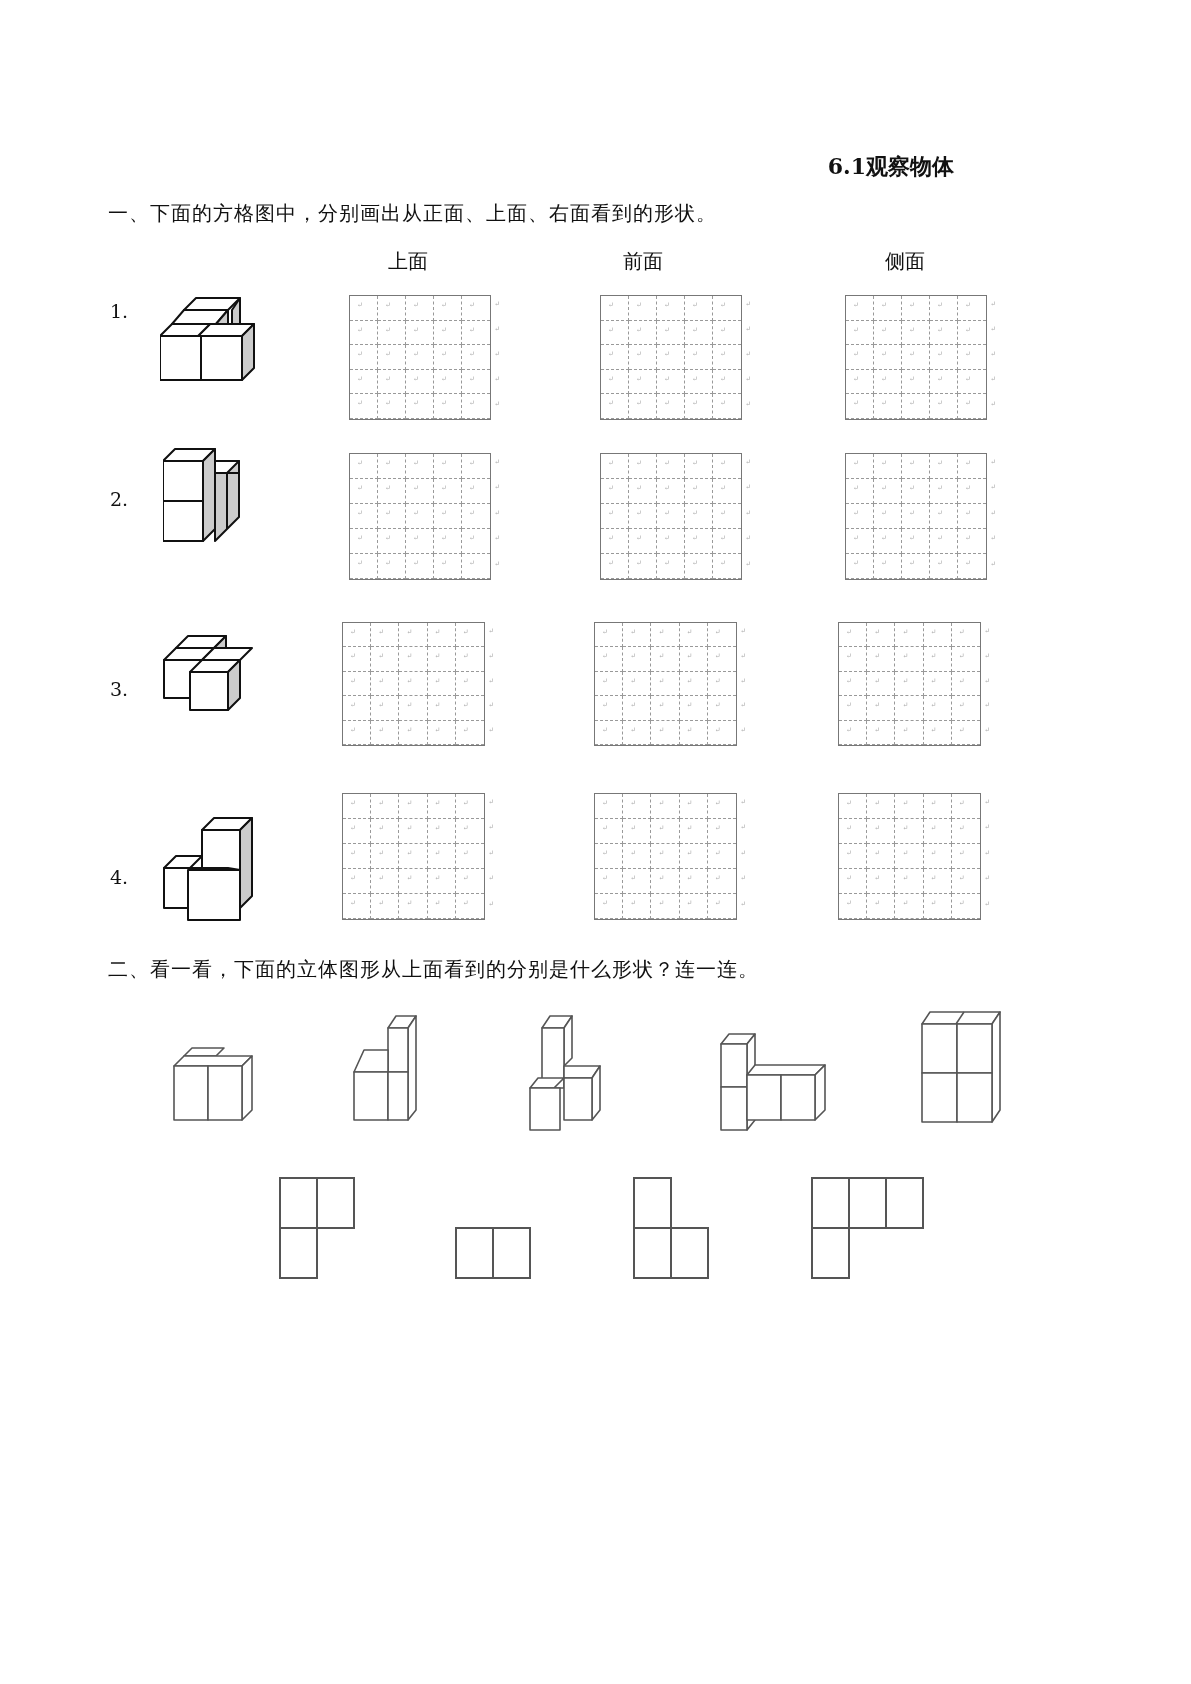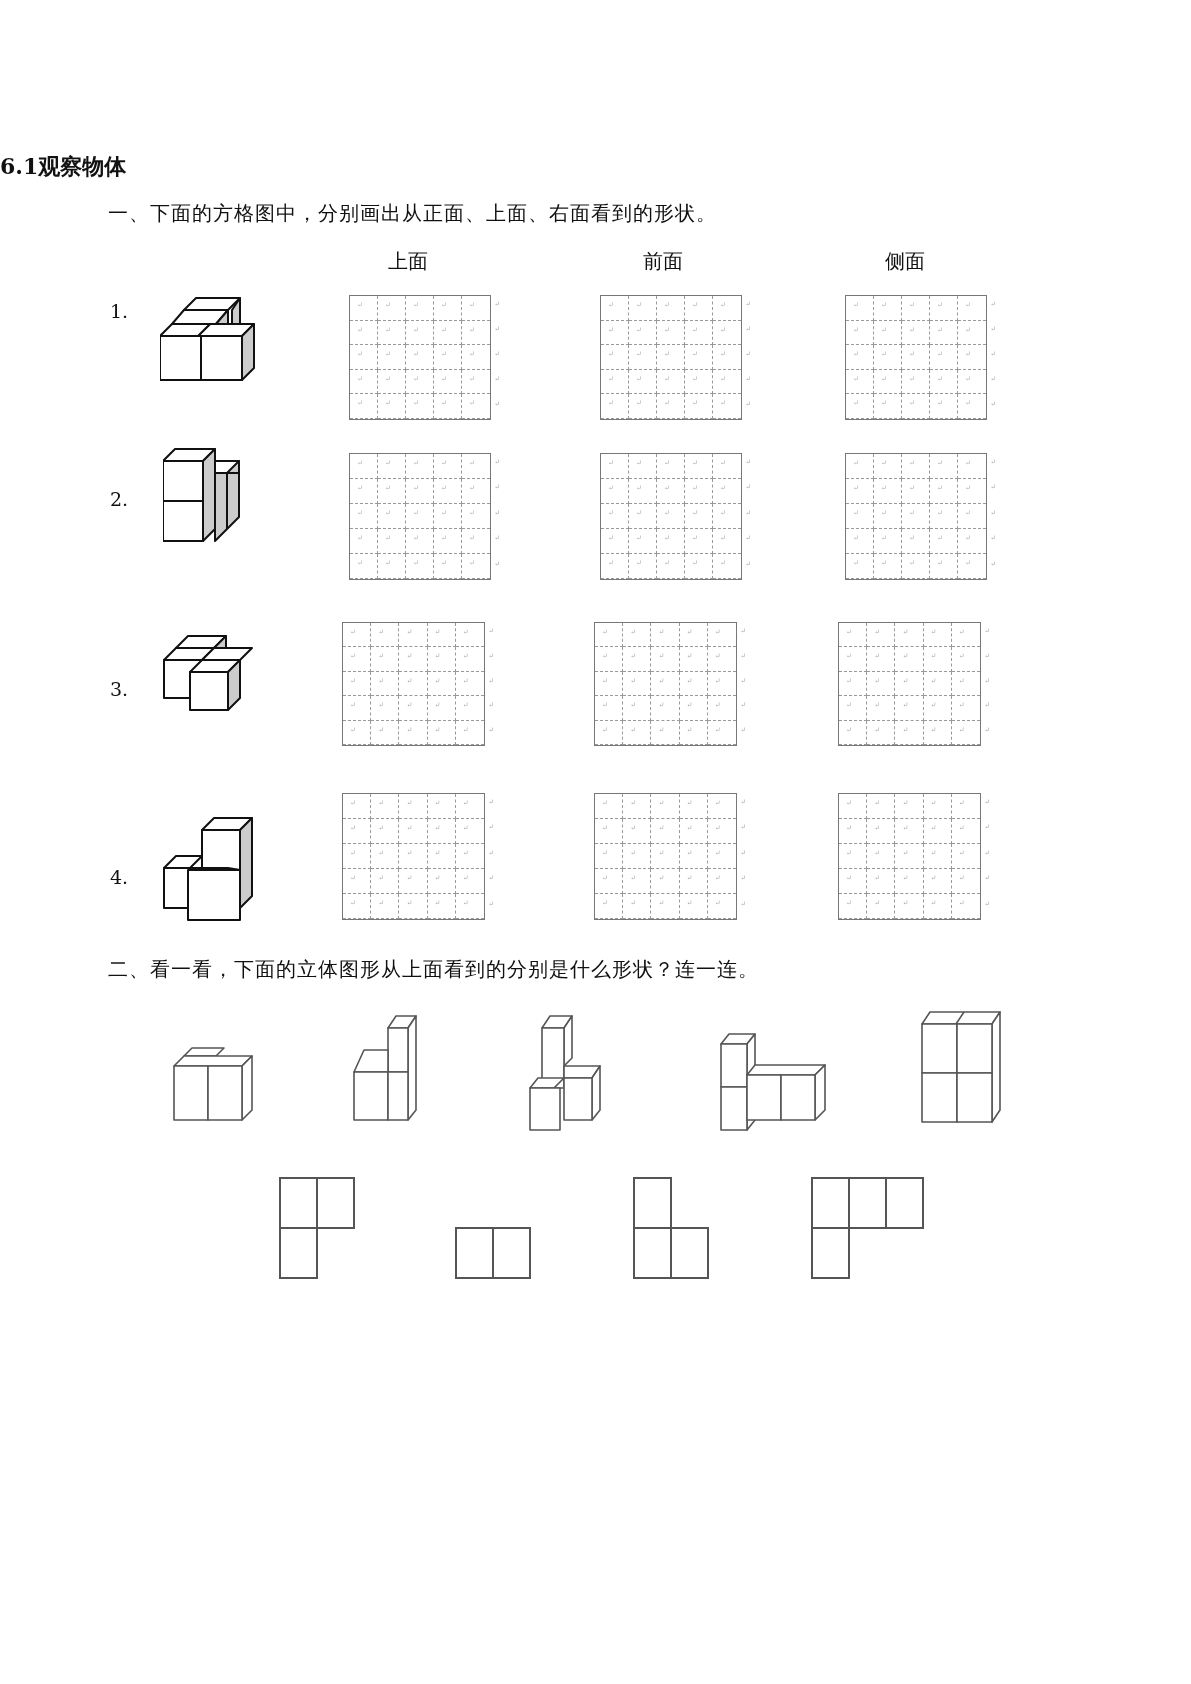--- a/index.html
+++ b/index.html
@@ -1,39 +1,39 @@
 <!DOCTYPE html>
 <html><head>
 <meta charset="utf-8">
 <style>
   html, body { margin:0; padding:0; background:#fff; }
   body { width:1191px; height:1684px; position:relative; overflow:hidden;
          font-family:"DejaVu Serif","Liberation Serif",serif; color:#111; }
   .abs { position:absolute; }
-  .title { left:0; width:954px; top:152px; text-align:left; font-size:22px; font-weight:bold; }
+  .title { left:0; width:954px; top:152px; text-align:right; font-size:22px; font-weight:bold; }
   .instr { left:108px; top:200px; font-size:20px; letter-spacing:1px; }
   .hdr { top:248px; font-size:20px; }
   .num { font-size:19px; }
   .grid { border:1.5px solid #777; box-sizing:border-box; display:grid;
           grid-template-columns:repeat(5,1fr); grid-template-rows:repeat(5,1fr); }
   .cell { border-right:1px dashed #999; border-bottom:1px dashed #999; position:relative; }
   .cell:nth-child(5n) { border-right:none; }
   .cell:nth-last-child(-n+5) { border-bottom:none; }
   .cell span { position:absolute; left:7px; top:5px; font-size:7px; color:#aaa; }
   .rmark { position:absolute; right:-10px; font-size:7px; color:#aaa; }
   .sec2 { left:108px; top:956px; font-size:20px; letter-spacing:1px; }
 </style>
 </head>
 <body>
 
 <div class="abs title">6.1观察物体</div>
 <div class="abs instr">一、下面的方格图中，分别画出从正面、上面、右面看到的形状。</div>
 
 <div class="abs hdr" style="left:388px">上面</div>
-<div class="abs hdr" style="left:643px">前面</div>
+<div class="abs hdr" style="left:623px">前面</div>
 <div class="abs hdr" style="left:885px">侧面</div>
 
 <div class="abs num" style="left:110px;top:300px">1.</div>
 <div class="abs num" style="left:110px;top:488px">2.</div>
 <div class="abs num" style="left:110px;top:678px">3.</div>
 <div class="abs num" style="left:110px;top:866px">4.</div>
 
 <svg class="abs" style="left:160px;top:296px" width="100" height="85">
   <g stroke="#111" stroke-width="2" fill="#fff" stroke-linejoin="round">
     <polygon points="80,2 80,30 72,30 72,14" fill="#ccc"></polygon>

